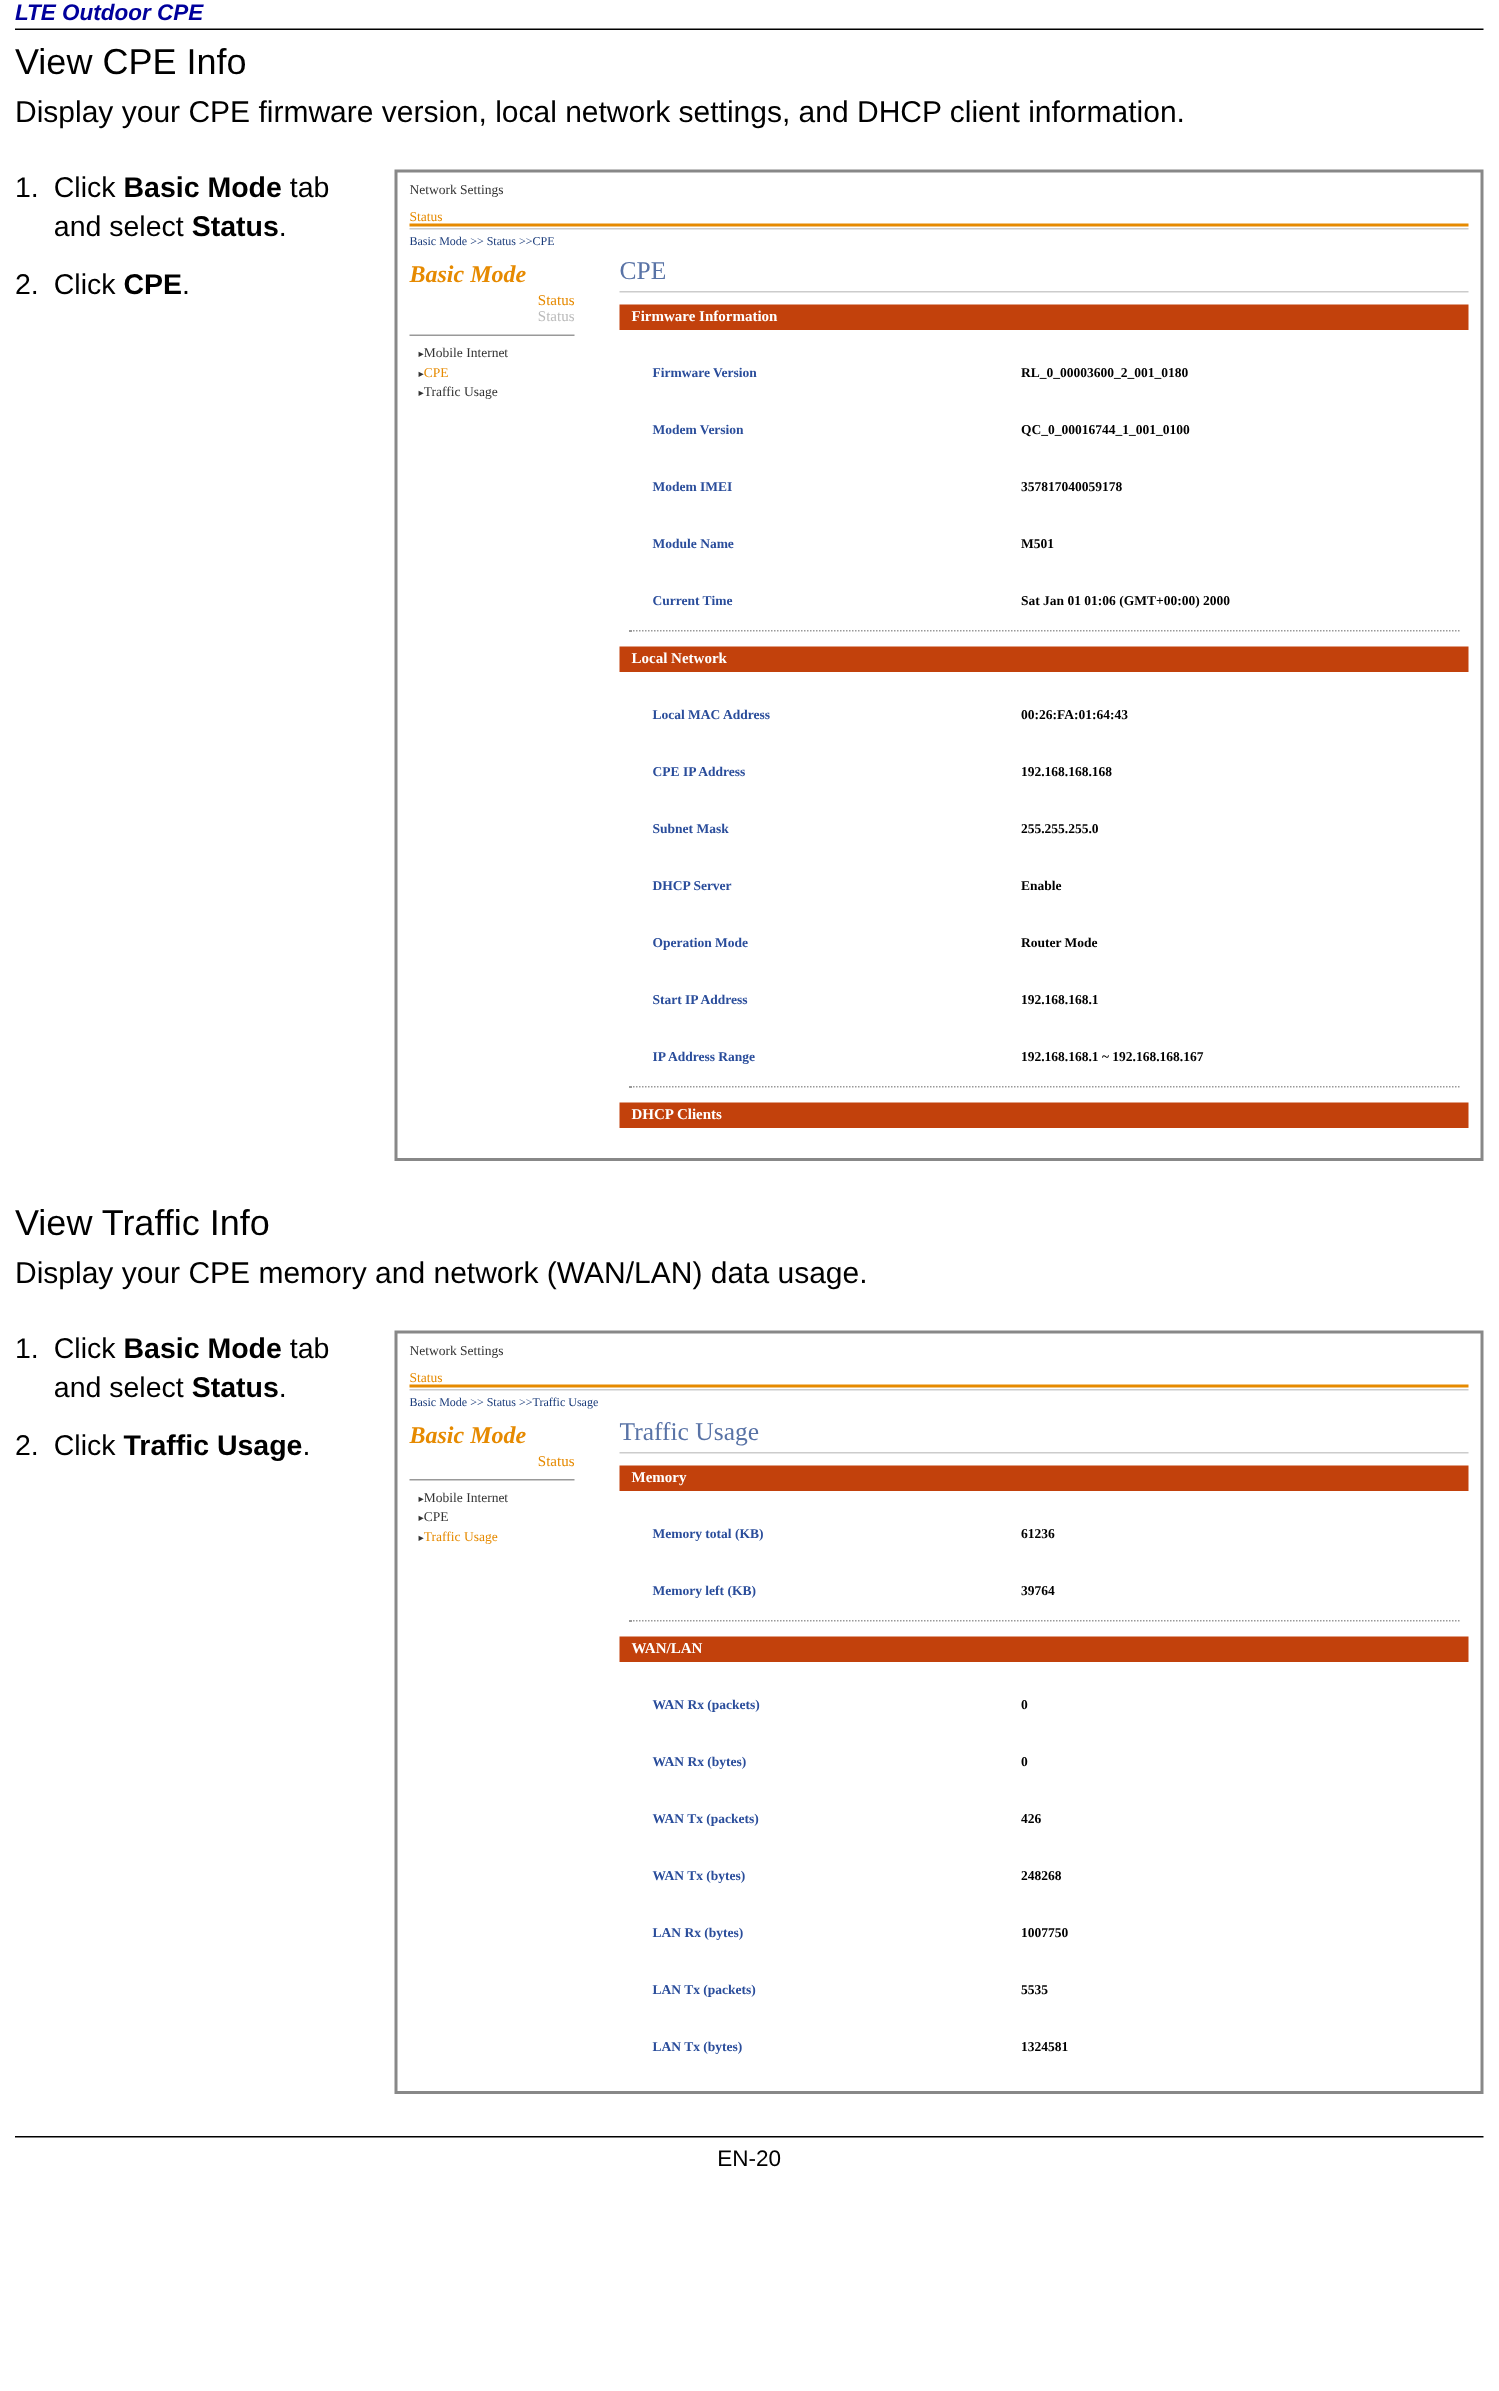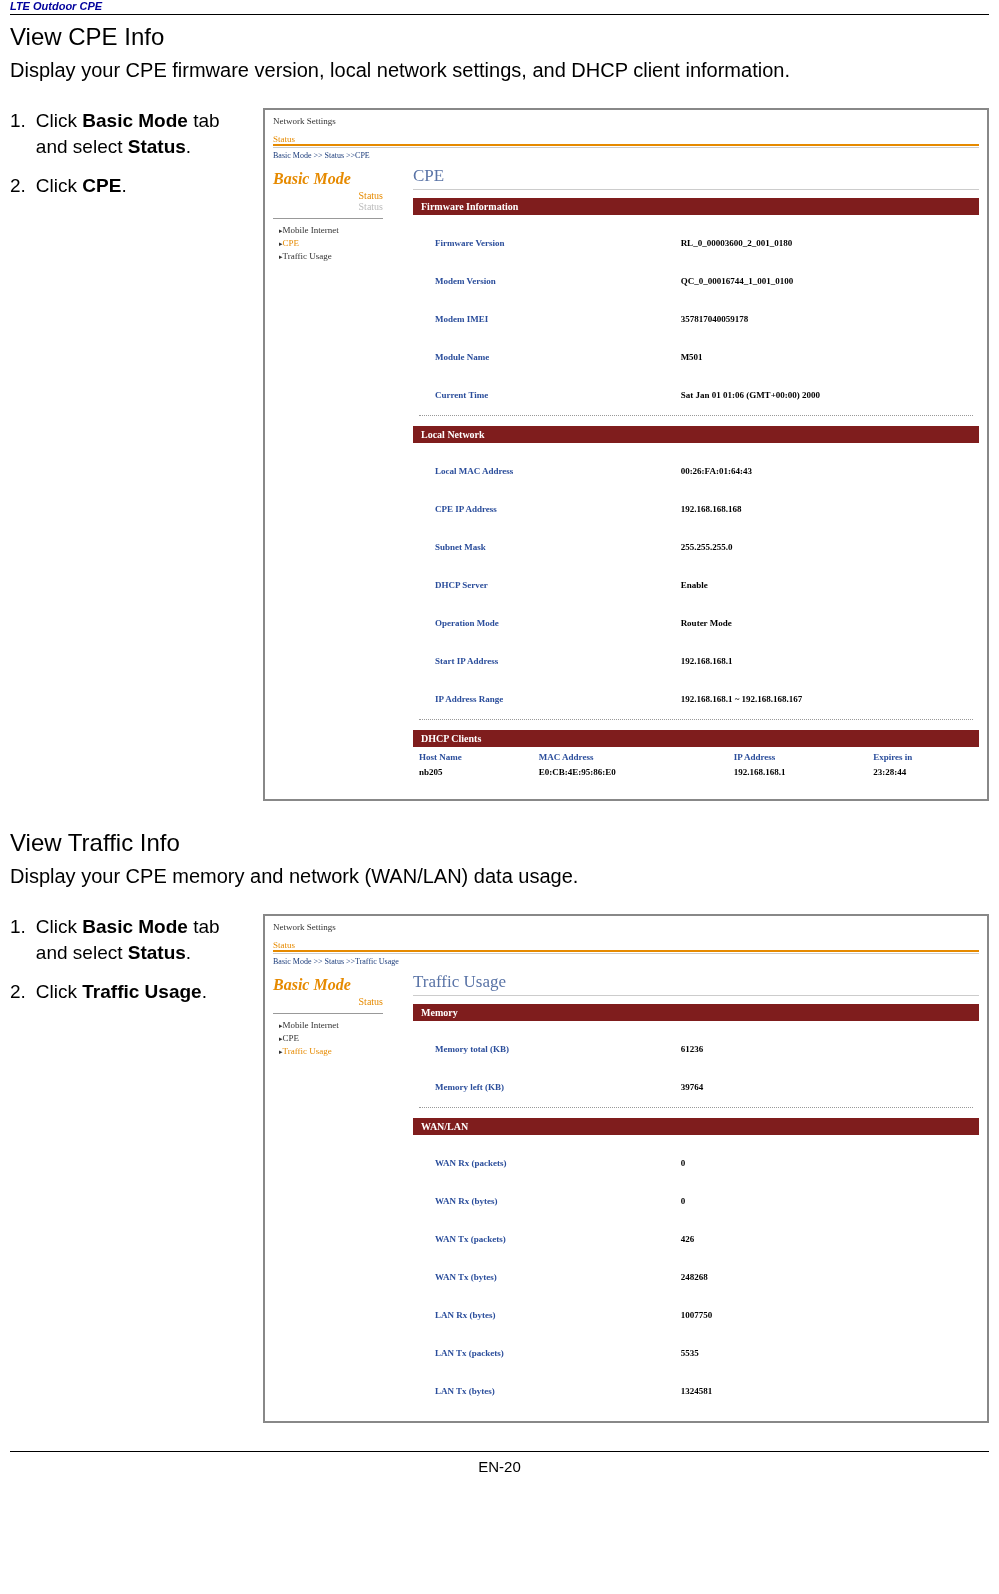--- a/index.html
+++ b/index.html
@@ -8,21 +8,21 @@
       background: #fff;
       width: 999px;
       margin: 0 auto;
       padding: 0 10px;
       color: #000;
     }
     .page-header {
       color: #00009c;
       font-weight: bold;
       font-style: italic;
-      font-size: 11px;
+      font-size: 15px;
       border-bottom: 1px solid #000;
       padding-bottom: 2px;
       margin-bottom: 8px;
     }
     .section-title {
       font-weight: normal;
       font-size: 24px;
       margin-bottom: 6px;
     }
     .section-desc {
@@ -106,21 +106,21 @@
     .ss-main { flex: 1 1 auto; }
     .ss-page-title {
       color: #5973a6;
       font-size: 17px;
       padding-bottom: 3px;
       border-bottom: 1px solid #ccc;
       margin-bottom: 8px;
     }
     .ss-panel { margin-bottom: 10px; }
     .ss-panel-header {
-      background: #7f1d1d;
+      background: #c2410c;
       color: #fff;
       font-size: 10px;
       font-weight: bold;
       padding: 3px 8px;
     }
     .ss-row { display: flex; padding: 23px 10px 5px 22px; font-size: 9px; }
     .ss-row .k { flex: 0 0 46%; color: #2a4d9b; font-weight: bold; }
     .ss-row .v { flex: 1 1 auto; color: #000; font-weight: bold; }
     .ss-dotted { border-bottom: 1px dotted #999; margin: 6px 6px 10px 6px; }
     .ss-table { width: 100%; font-size: 9px; border-collapse: collapse; margin-top: 2px; }
@@ -231,36 +231,20 @@
               </div>
             <div class="ss-row">
                 <span class="k">IP Address Range</span>
                 <span class="v">192.168.168.1 ~ 192.168.168.167</span>
               </div>
           </div>
           <div class="ss-dotted"></div>
 
           <div class="ss-panel">
             <div class="ss-panel-header">DHCP Clients</div>
-            <table class="ss-table">
-              <tbody>
-                  <tr>
-                <th>Host Name</th>
-                <th>MAC Address</th>
-                <th>IP Address</th>
-                <th>Expires in</th>
-              </tr>
-              <tr>
-                <td>nb205</td>
-                <td>E0:CB:4E:95:86:E0</td>
-                <td>192.168.168.1</td>
-                <td>23:28:44</td>
-              </tr>
-            </tbody>
-              </table>
           </div>
         </div>
       </div>
     </div>
   </div>
 </div>
 
 <div class="section-title">View Traffic Info</div>
 <div class="section-desc">Display your CPE memory and network (WAN/LAN) data usage.</div>
 

